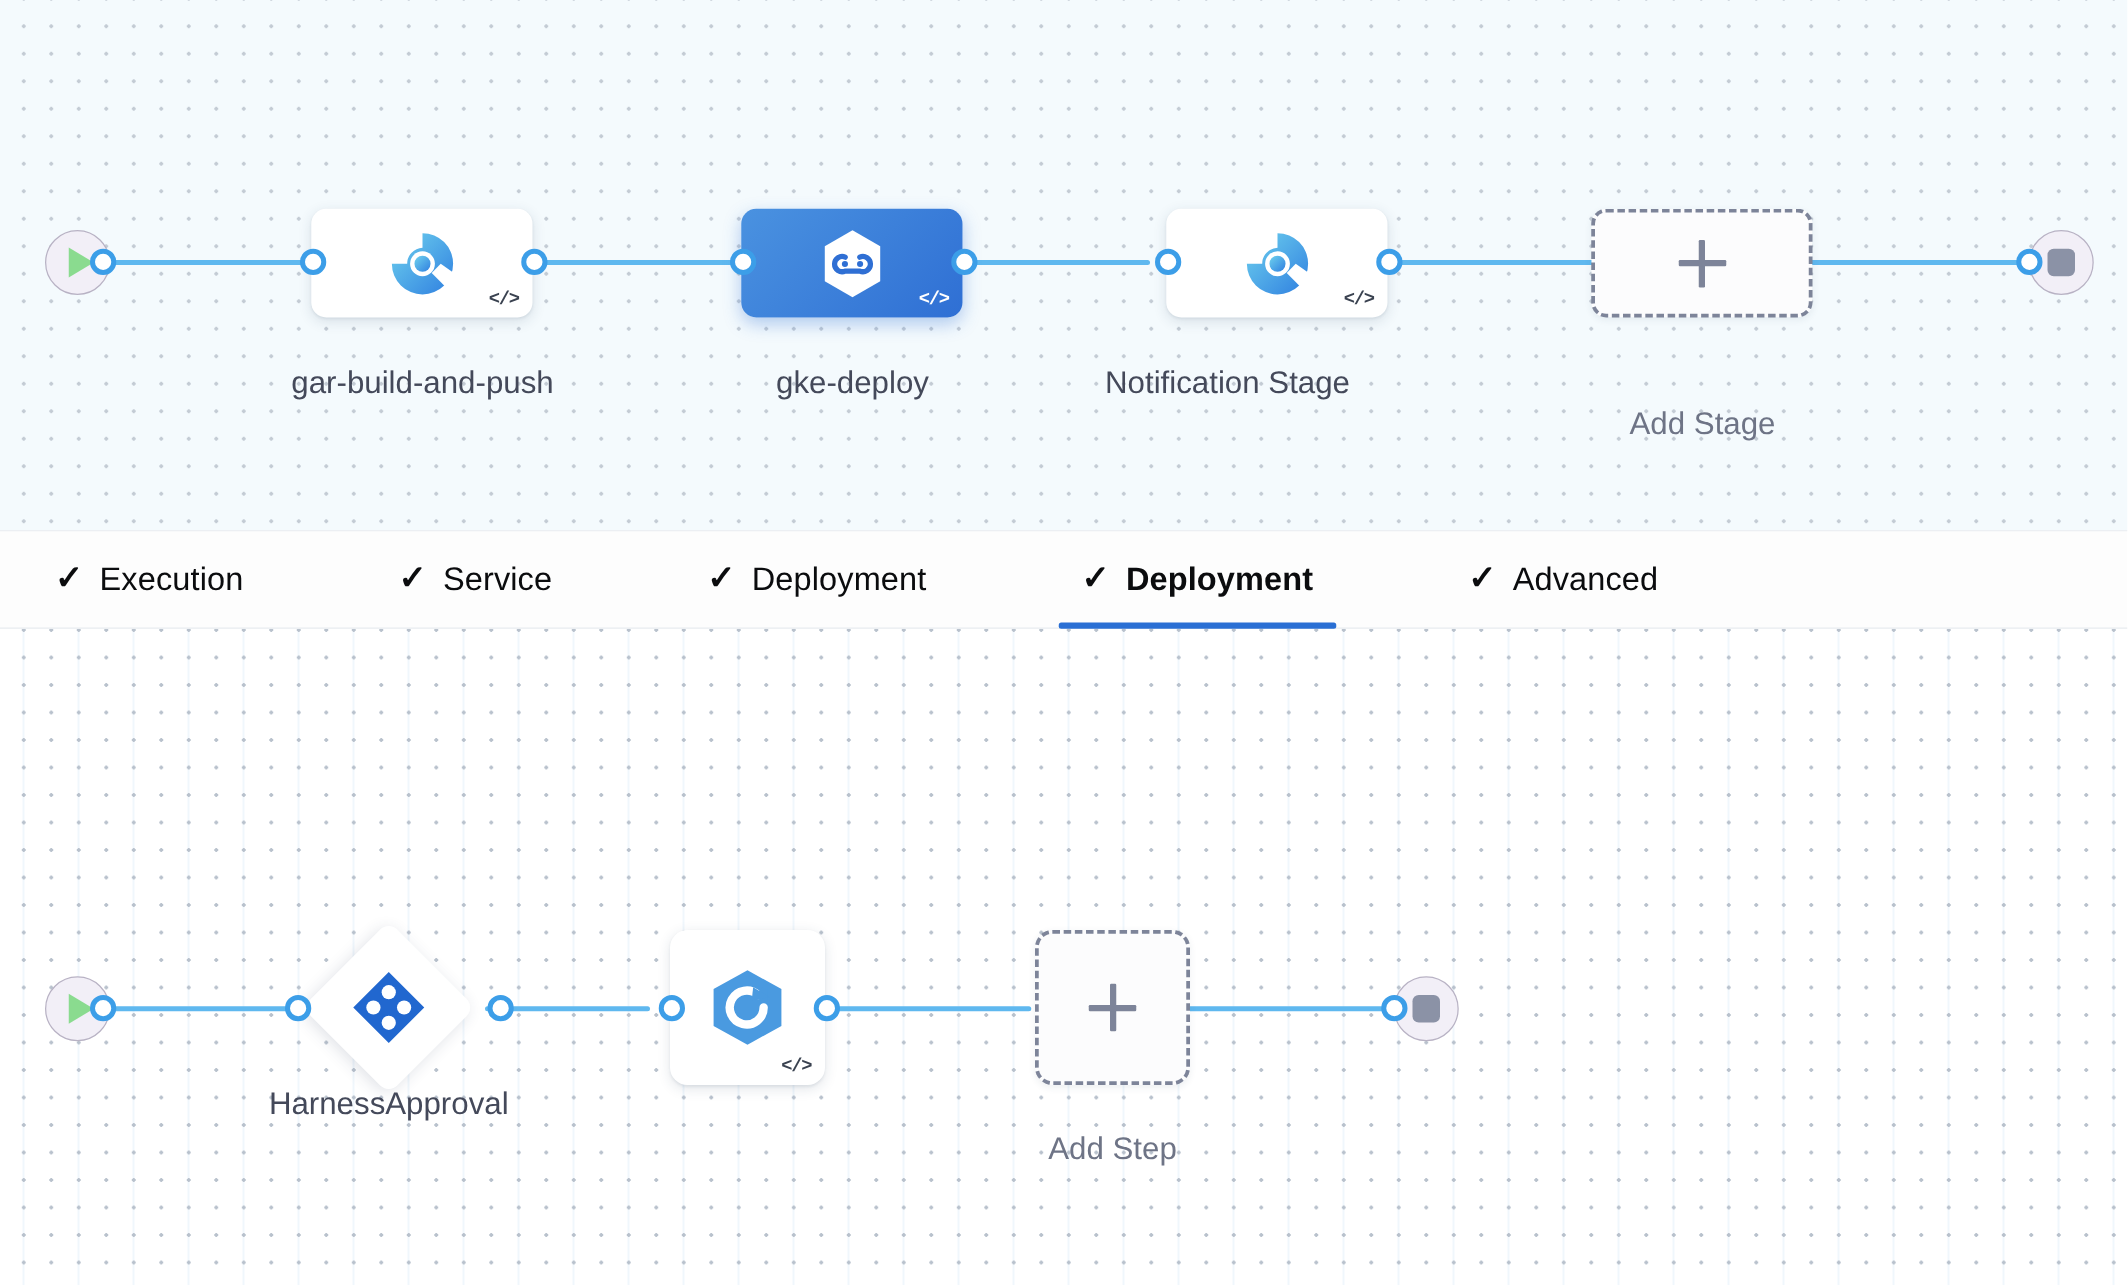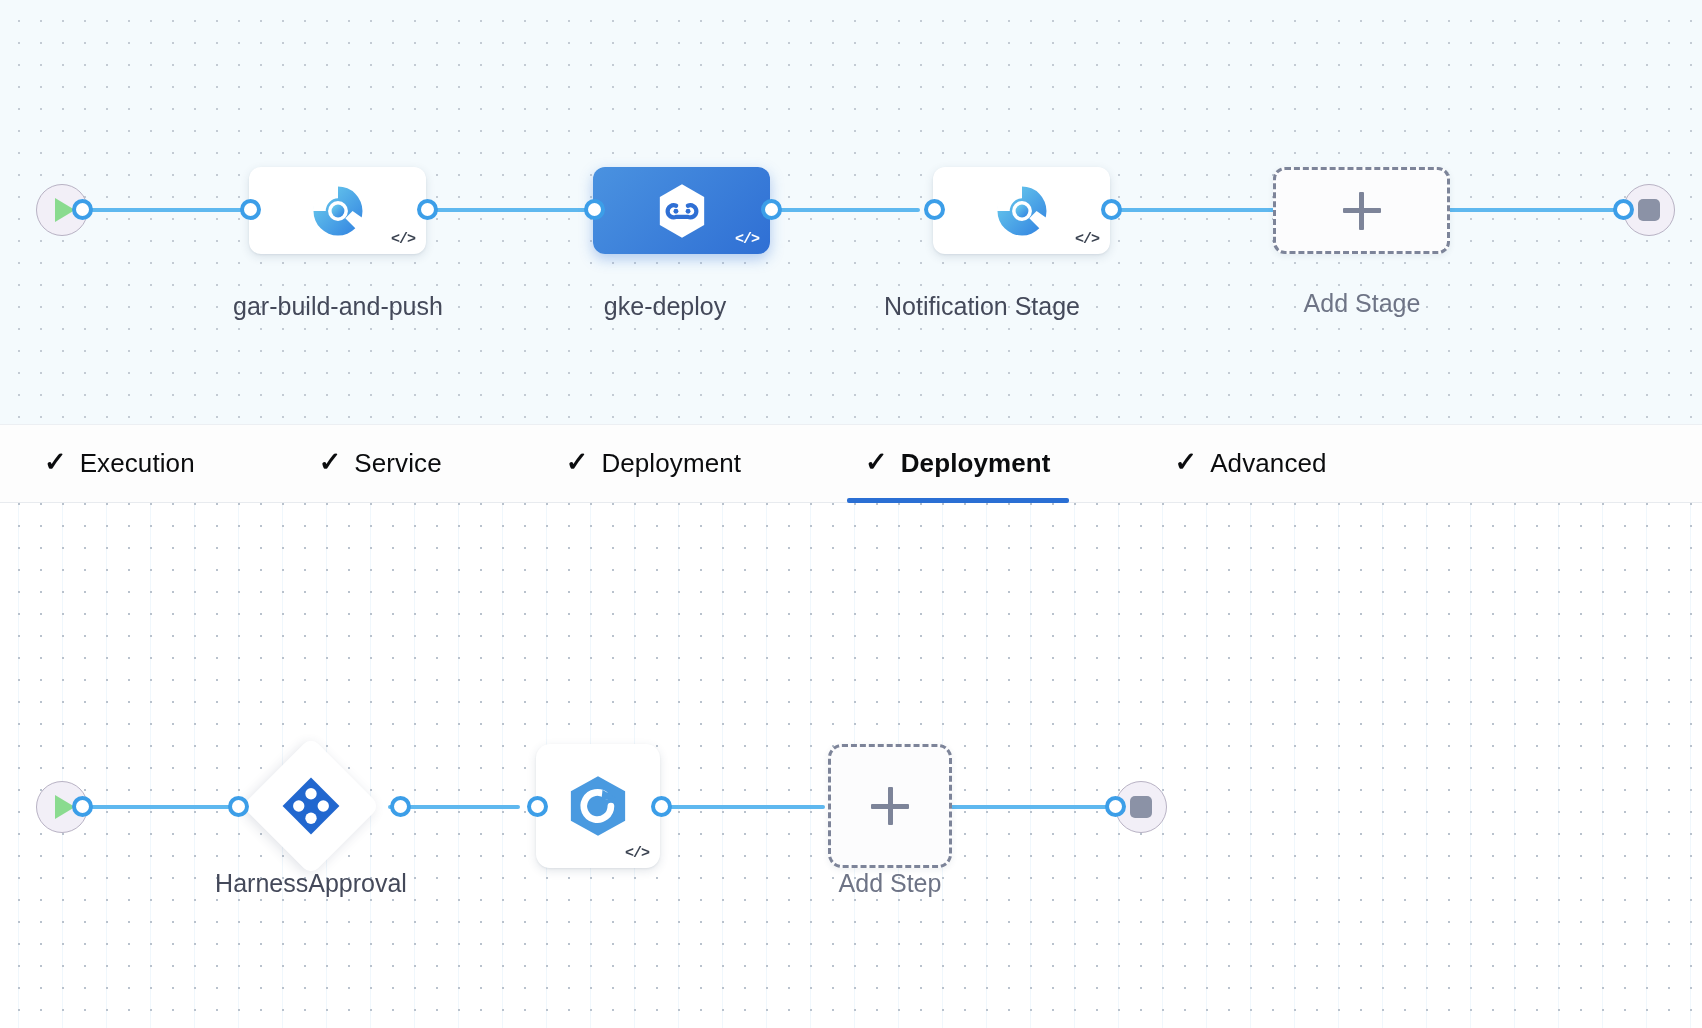--- a/index.html
+++ b/index.html
@@ -209,21 +209,21 @@
   
   .caption {
     position: absolute;
     text-align: center;
     font-size: 25px;
     line-height: 1.5;
     color: #44495a;
     z-index: 4;
     pointer-events: none;
   }
-  .caption.muted { color: #6e7486; }
+  .caption.muted { color: #6e7486; margin-top: 36px; }
 </style>
 </head>
 <body>
 
 <div class="canvas stage-canvas">
   <div class="row">
 
     <div class="link" style="left:78px;  top:208px; width:170px;"></div>
     <div class="link" style="left:404px; top:208px; width:200px;"></div>
     <div class="link" style="left:760px; top:208px; width:160px;"></div>
@@ -259,21 +259,21 @@
       <svg width="52" height="56" viewBox="0 0 44 48">
         <path d="M22 1 L41 12 L41 36 L22 47 L3 36 L3 12 Z" fill="#ffffff"></path>
         <path d="M17 19.5 a5.2 5.2 0 1 0 0 9.5 h10 a5.2 5.2 0 1 0 0 -9.5" fill="none" stroke="#2f6fd4" stroke-width="3.6" stroke-linecap="round"></path>
         <circle cx="16.8" cy="24.2" r="2.1" fill="#2f6fd4"></circle>
         <circle cx="27.2" cy="24.2" r="2.1" fill="#2f6fd4"></circle>
       </svg>
       <span class="code-badge">&lt;/&gt;</span>
     </div>
     <div class="port" style="left:584px; top:199px;"></div>
     <div class="port" style="left:761px; top:199px;"></div>
-    <div class="caption" style="left:546px; top:288px; width:238px;">gke-deploy</div>
+    <div class="caption" style="left:563px; top:288px; width:238px;">gke-deploy</div>
 
     <div class="node-card stage" style="left:933px; top:167px;">
       <svg width="56" height="56" viewBox="0 0 48 48">
         <defs>
           <linearGradient id="ciGrad2" x1="0" y1="0" x2="1" y2="1">
             <stop offset="0%" stop-color="#6fd2ee"></stop>
             <stop offset="100%" stop-color="#2f7fe0"></stop>
           </linearGradient>
         </defs>
         <path d="M24 3a21 21 0 1 0 0 42 21 21 0 0 0 0-42Z" fill="url(#ciGrad2)"></path>

